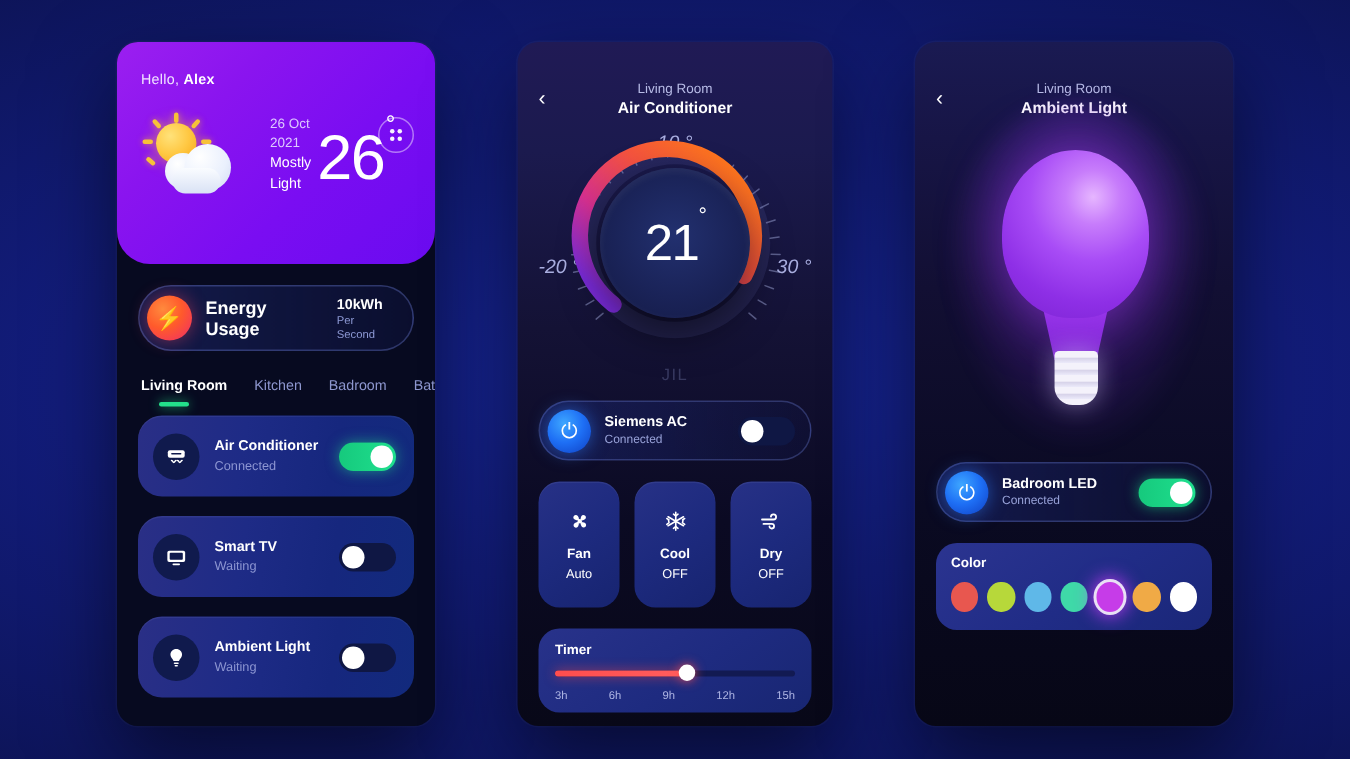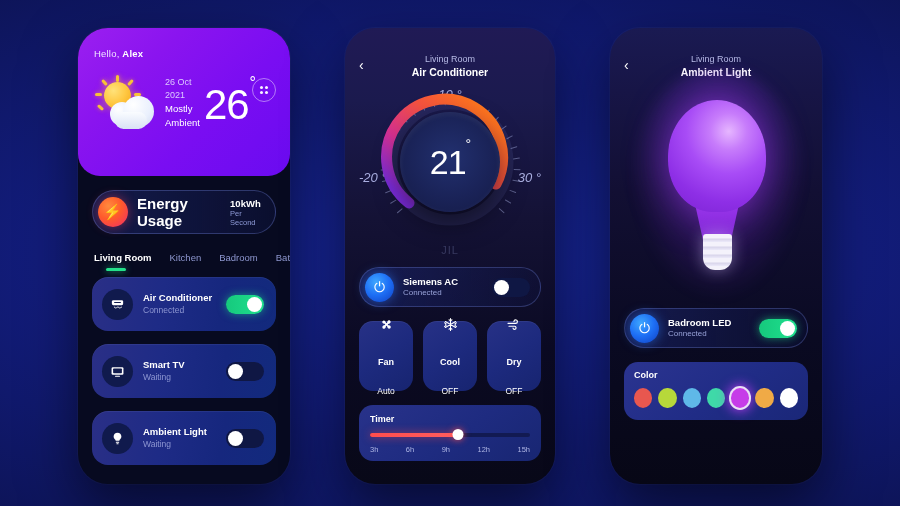--- a/index.html
+++ b/index.html
@@ -8,21 +8,21 @@
     font-family:"Liberation Sans", sans-serif;
     background:
       radial-gradient(ellipse 120% 90% at 50% 50%, #17269a 0%, #121c7a 38%, #0d1457 72%, #0a0f45 100%);
     color:#fff;
     position:relative;
   }
   .stage { position:absolute; inset:0; }
 
   
   .phone {
-    position:absolute; border-radius:30px; overflow:hidden;
+    position:absolute; border-radius:14px; overflow:hidden;
     box-shadow:0 22px 55px rgba(0,0,0,.55), 0 0 0 1px rgba(255,255,255,.035);
   }
   #phone1 { left:78px; top:28px; width:212px; height:456px; background:#070a20; }
   #phone2 { left:345px; top:28px; width:210px; height:456px;
             background:linear-gradient(180deg,#201a55 0%,#1b1a4e 16%,#141235 42%,#0b0a23 70%,#080818 100%); }
   #phone3 { left:610px; top:28px; width:212px; height:456px;
             background:linear-gradient(180deg,#1a1a52 0%,#171546 14%,#120f33 36%,#0a0a22 68%,#070716 100%); }
 
   
   .weather-card {
@@ -46,40 +46,40 @@
               background:radial-gradient(circle at 35% 32%, #ffe27a 0%, #ffc843 48%, #f5a513 100%);
               box-shadow:0 0 10px rgba(255,190,40,.65); }
   .ray { position:absolute; background:#f7c23a; border-radius:2px; box-shadow:0 0 4px rgba(255,190,40,.6); }
   .cl1 { position:absolute; left:16px; top:27px; width:24px; height:24px; border-radius:50%;
          background:radial-gradient(circle at 35% 30%, #ffffff 0%, #e8edfb 60%, #ccd6f0 100%); }
   .cl2 { position:absolute; left:29px; top:21px; width:31px; height:31px; border-radius:50%;
          background:radial-gradient(circle at 33% 28%, #ffffff 0%, #eaf0fd 58%, #cfd9f2 100%); }
   .cl3 { position:absolute; left:21px; top:37px; width:32px; height:17px; border-radius:10px;
          background:linear-gradient(180deg,#fafcff,#d9e2f5); }
 
-  .wx-mid { font-size:9px; line-height:1.45; color:#e3d2ff; margin-left:1px; }
+  .wx-mid { font-size:9px; line-height:1.45; color:#e3d2ff; margin-left:16px; }
   .wx-mid .d { color:#ddc9ff; }
   .wx-mid .c { color:#fff; font-size:9.5px; }
   .temp-big { margin-left:auto; margin-right:20px; font-size:42px; font-weight:300; letter-spacing:-1px;
               line-height:1; position:relative; top:2px; }
   .temp-big sup { font-size:16px; font-weight:300; position:relative; top:-16px; left:1px; }
 
   .s1-body { padding:14px 14px 0 14px; }
   .energy {
     display:flex; align-items:center; gap:9px; height:44px; padding:0 12px 0 5px;
     border:1px solid rgba(120,140,230,.32); border-radius:22px;
     background:linear-gradient(90deg, rgba(30,40,110,.55), rgba(18,24,74,.35));
   }
   .bolt {
     width:30px; height:30px; border-radius:50%; flex:0 0 30px;
     background:radial-gradient(circle at 35% 30%, #ff8a3d 0%, #ff5a2b 45%, #ef2b6b 100%);
     display:flex; align-items:center; justify-content:center; font-size:15px; color:#fff;
     box-shadow:0 0 12px rgba(255,70,90,.45);
   }
-  .energy-label { font-size:15px; font-weight:600; }
+  .energy-label { font-size:12px; font-weight:600; }
   .energy-right { margin-left:auto; text-align:left; }
   .energy-kwh { font-size:9.5px; font-weight:700; }
   .energy-sub { font-size:7.5px; color:#8e9ad6; }
 
   .tabs { display:flex; gap:18px; margin-top:18px; padding-left:2px; }
   .tab { font-size:9.5px; color:#8e97cf; position:relative; padding-bottom:8px; white-space:nowrap; }
   .tab.active { color:#fff; font-weight:700; }
   .tab.active::after {
     content:""; position:absolute; left:12px; bottom:0; width:20px; height:3.5px; border-radius:2px;
     background:#23e08a; box-shadow:0 0 7px rgba(35,224,138,.75);
@@ -141,22 +141,22 @@
     background:radial-gradient(circle at 38% 32%, #3ea7ff 0%, #1e6ff5 48%, #0f3fc2 100%);
     display:flex; align-items:center; justify-content:center; font-size:14px; color:#fff;
     box-shadow:0 0 12px rgba(50,130,255,.55);
   }
   .pc-n { font-size:9.5px; font-weight:700; line-height:1.3; }
   .pc-s { font-size:8px; color:#98a2d8; line-height:1.3; }
 
   
   .modes { display:flex; gap:10px; margin:14px 14px 0 14px; }
   .mode {
-    flex:1; height:70px; border-radius:14px; display:flex; flex-direction:column;
-    align-items:center; justify-content:center; gap:19px;
+    flex:1; height:84px; border-radius:14px; display:flex; flex-direction:column;
+    align-items:center; justify-content:center; gap:3px;
     background:linear-gradient(145deg,#273186 0%,#1d2a7e 50%,#172470 100%);
     box-shadow:inset 0 1px 0 rgba(255,255,255,.06);
   }
   .mode .mi { font-size:14px; line-height:1; margin-bottom:4px; }
   .mode .ml { font-size:9px; font-weight:700; }
   .mode .mv { font-size:8.5px; color:#9aa3dc; }
   .mode .mv.on { color:#fff; }
 
   
   .timer {
@@ -240,21 +240,21 @@
           <span class="ray" style="left:40px;top:18px;width:7px;height:3px;"></span>
           <span class="ray" style="left:3px;top:31px;width:7px;height:3px;transform:rotate(40deg);"></span>
           <span class="sun-core"></span>
           <span class="cl1"></span>
             <span class="cl2"></span>
             <span class="cl3"></span>
         </div>
         <div class="wx-mid">
           <div class="d">26 Oct 2021</div>
           <div class="c">Mostly</div>
-          <div class="c">Ambient</div>
+          <div class="c">Light</div>
         </div>
         <div class="temp-big"><span>26</span><sup>°</sup></div>
       </div>
     </div>
 
     <div class="s1-body">
 
       <div class="energy">
         <div class="bolt">⚡</div>
         <div class="energy-label">Energy Usage</div>

